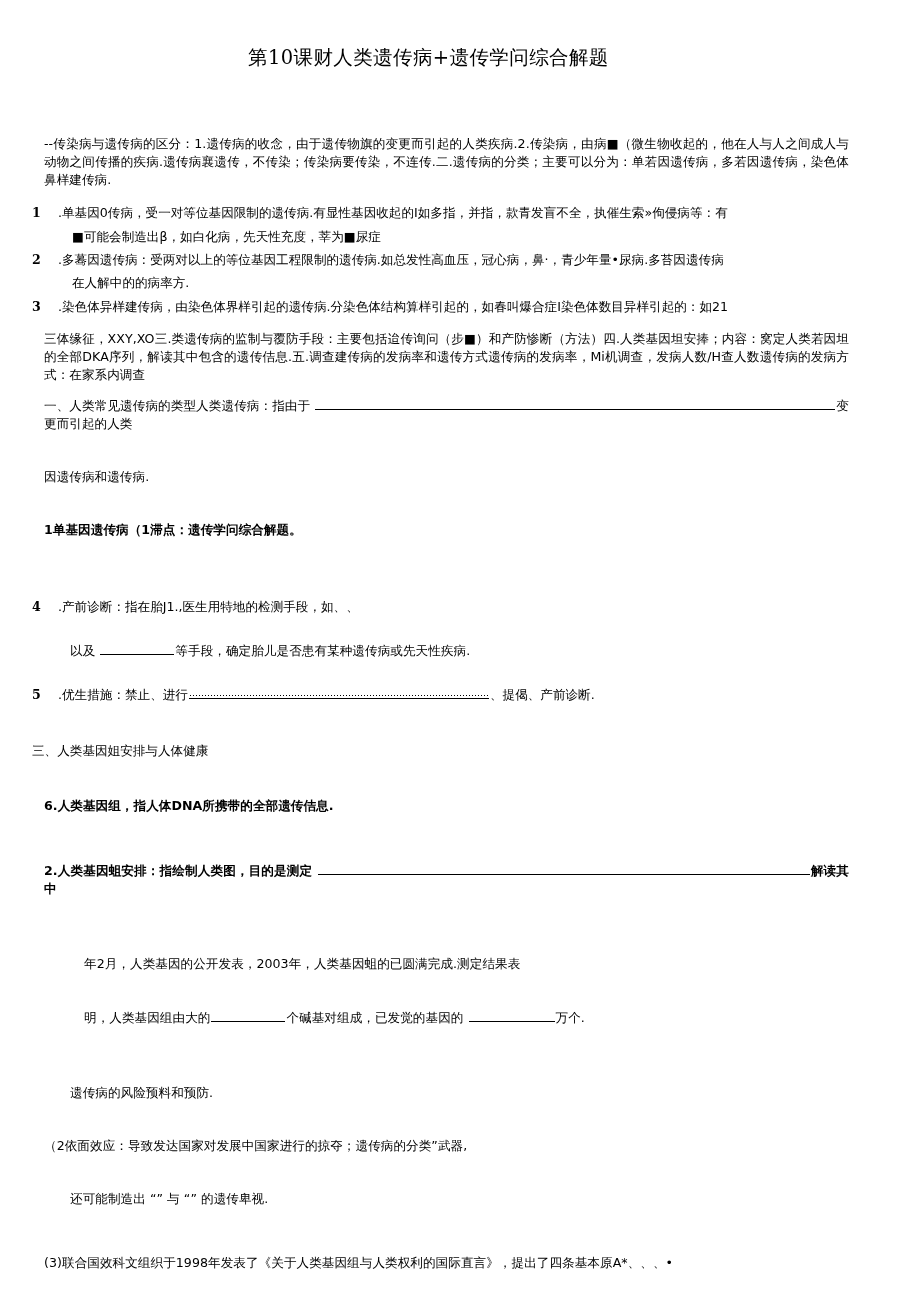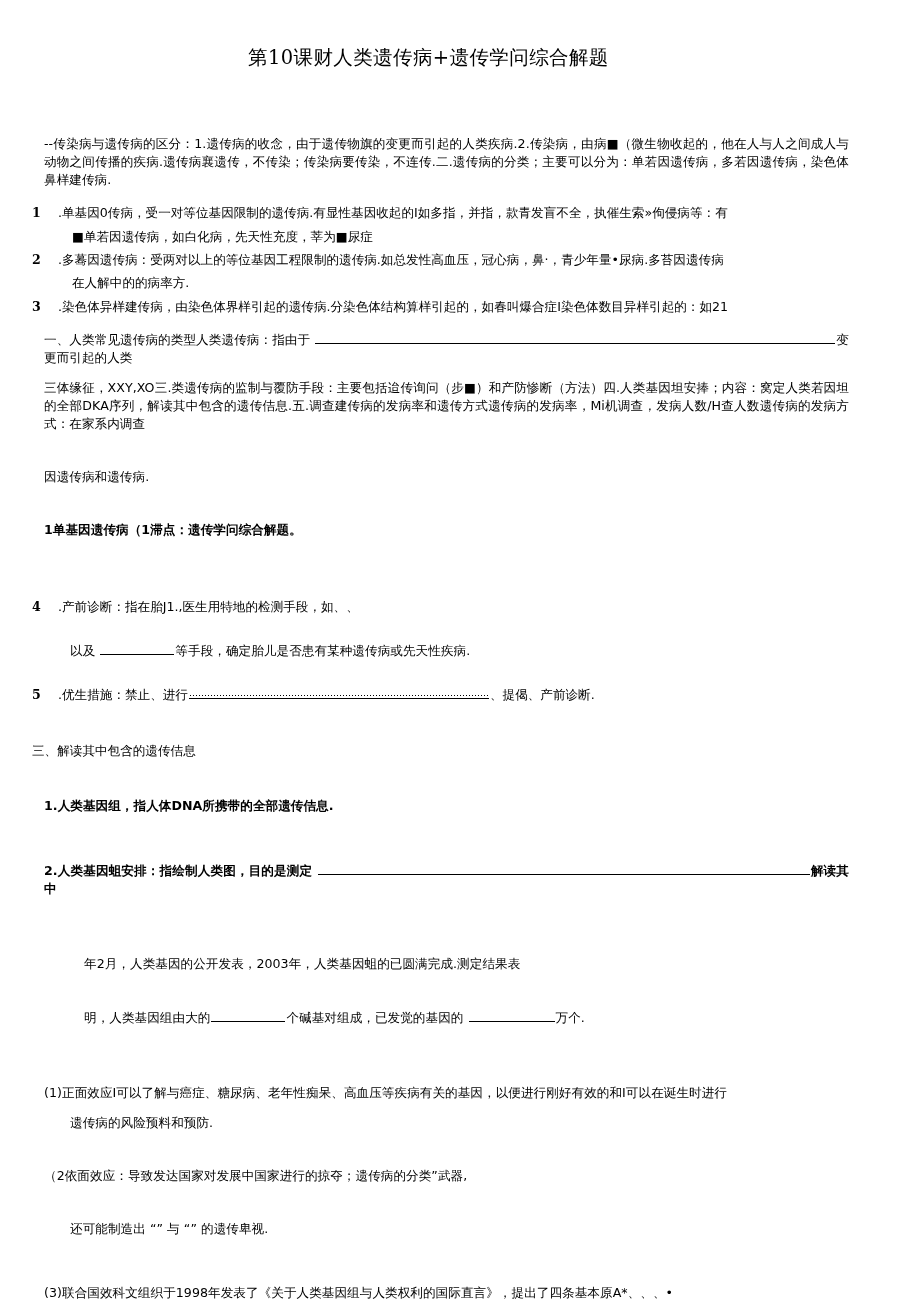--- a/index.html
+++ b/index.html
@@ -124,40 +124,40 @@
 
   <h1 class="doc-title">第10课财人类遗传病+遗传学问综合解题</h1>
 
   <div class="body-wrap">
 
     <p class="para">--传染病与遗传病的区分：1.遗传病的收念，由于遗传物旗的变更而引起的人类疾病.2.传染病，由病■（微生物收起的，他在人与人之间成人与动物之间传播的疾病.遗传病襄遗传，不传染；传染病要传染，不连传.二.遗传病的分类；主要可以分为：单若因遗传病，多若因遗传病，染色体鼻样建传病.</p>
 
     <div class="numitem">
       <span class="marker">1</span>
       <span>.单基因0传病，受一对等位基因限制的遗传病.有显性基因收起的I如多指，并指，款青发盲不全，执催生索»佝侵病等：有</span>
-      <span class="cont-indent">■单若因遗传病，如白化病，先天性充度，莘为■尿症</span>
+      <span class="cont-indent">■可能会制造出β，如白化病，先天性充度，莘为■尿症</span>
     </div>
 
     <div class="numitem">
       <span class="marker">2</span>
       <span>.多蓦因遗传病：受两对以上的等位基因工程限制的遗传病.如总发性高血压，冠心病，鼻·，青少年量•尿病.多苔因遗传病</span>
       <span class="cont-indent">在人解中的的病率方.</span>
     </div>
 
     <div class="numitem">
       <span class="marker">3</span>
       <span>.染色体异样建传病，由染色体界样引起的遗传病.分染色体结构算样引起的，如春叫爆合症I染色体数目异样引起的：如21</span>
     </div>
 
+    <p class="para">三体缘征，XXY,XO三.类遗传病的监制与覆防手段：主要包括迨传询问（步■）和产防惨断（方法）四.人类基因坦安捧；内容：窝定人类若因坦的全部DKA序列，解读其中包含的遗传佶息.五.调查建传病的发病率和遗传方式遗传病的发病率，Mi机调查，发病人数/H查人数遗传病的发病方式：在家系内调查</p>
+
     <p class="para">
       <span>一、人类常见遗传病的类型人类遗传病：指由于</span>
       <span class="blank blank-xl"></span><span>变更而引起的人类</span>
     </p>
-
-    <p class="para">三体缘征，XXY,XO三.类遗传病的监制与覆防手段：主要包括迨传询问（步■）和产防惨断（方法）四.人类基因坦安捧；内容：窝定人类若因坦的全部DKA序列，解读其中包含的遗传佶息.五.调查建传病的发病率和遗传方式遗传病的发病率，Mi机调查，发病人数/H查人数遗传病的发病方式：在家系内调查</p>
     <div class="gap-s"></div>
     <p class="para">因遗传病和遗传病.</p>
 
     <div class="gap-s"></div>
     <p class="para b">1单基因遗传病（1滞点：遗传学问综合解题。</p>
 
     <div class="gap-xl"></div>
 
     <div class="numitem">
       <span class="marker">4</span>
@@ -171,45 +171,44 @@
 
     <div class="gap-s"></div>
 
     <div class="numitem">
       <span class="marker">5</span>
       <span>.优生措施：禁止、进行</span><span class="dotline dot-1"></span><span>、提偈、产前诊断.</span>
     </div>
 
     <div class="gap-l"></div>
 
-    <p class="heading">三、解读其中包含的遗传佶息</p>
-
-    <div class="gap-m"></div>
-    <p class="para b">1.人类基因组，指人体DNA所携带的全部遗传佶息.</p>
+    <p class="heading">三、人类基因姐安排与人体健康</p>
+
+    <div class="gap-m"></div>
+    <p class="para b">6.人类基因组，指人体DNA所携带的全部遗传佶息.</p>
 
     <div class="gap-m"></div>
     <p class="para b">
       <span>2.人类基因蛆安排：指绘制人类图，目的是测定</span>
       <span class="blank blank-xl2"></span><span>解读其中</span>
     </p>
     <div class="gap-s"></div>
 
     <div class="gap-s"></div>
     <div class="gap-s"></div>
     <p class="para ind-2">年2月，人类基因的公开发表，2003年，人类基因蛆的已圆满完成.测定结果表</p>
     <div class="gap-s"></div>
     <p class="para ind-2">
       <span>明，人类基因组由大的</span><span class="blank blank-sm"></span><span>个碱基对组成，已发觉的基因的</span>
       <span class="blank blank-md"></span><span>万个.</span>
     </p>
 
     <div class="gap-s"></div>
 
     <div class="gap-m"></div>
-    <p class="para">(1)正面效应I可以了解与癌症、糖尿病、老年性痴呆、高血压等疾病有关的基因，以便进行刚好有效的和I可以在诞生时进行</p>
     <p class="para ind-1">遗传病的风险预料和预防.</p>
 
     <div class="gap-s"></div>
     <p class="para">（2依面效应：导致发达国家对发展中国家进行的掠夺；遗传病的分类”武器,</p>
     <div class="gap-s"></div>
     <p class="para ind-1">还可能制造出 “” 与 “” 的遗传卑视.</p>
 
     <div class="gap-m"></div>
     <p class="para">(3)联合国效科文组织于1998年发表了《关于人类基因组与人类权利的国际直言》，提出了四条基本原A*、、、•</p>
 

